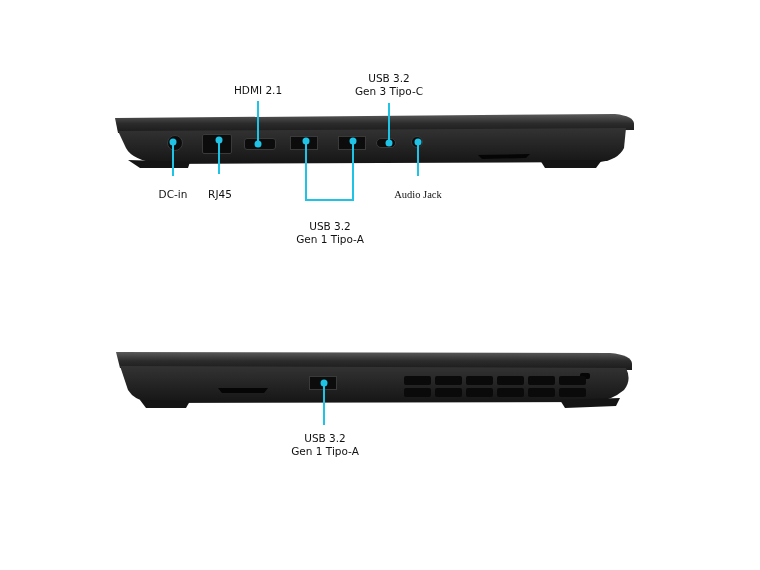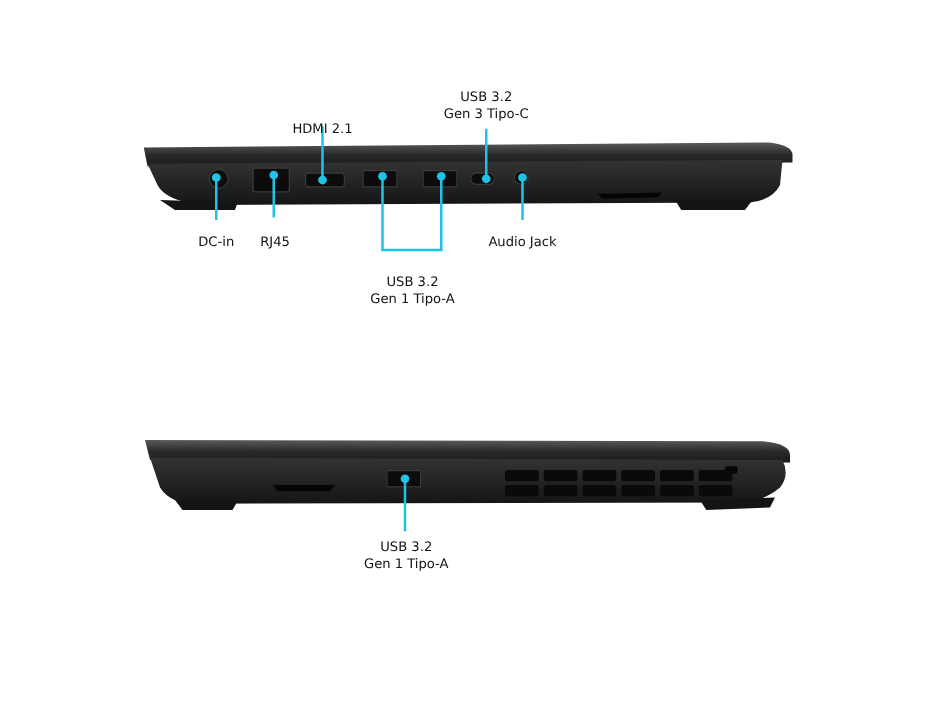--- a/index.html
+++ b/index.html
@@ -49,26 +49,26 @@
   <div class="line" style="left:218px;top:141px;width:2px;height:33px;"></div>
   <div class="dot" style="left:219px;top:140px;"></div>
   <div class="line" style="left:417px;top:143px;width:2px;height:33px;"></div>
   <div class="dot" style="left:418px;top:142px;"></div>
   <div class="line" style="left:305px;top:142px;width:2px;height:58px;"></div>
   <div class="dot" style="left:306px;top:141px;"></div>
   <div class="line" style="left:352px;top:142px;width:2px;height:58px;"></div>
   <div class="dot" style="left:353px;top:141px;"></div>
   <div class="line" style="left:305px;top:199px;width:49px;height:2px;"></div>
 
-  <div class="lbl" style="left:258px;top:97px;text-align:right;">HDMI 2.1</div>
+  <div class="lbl" style="left:258px;top:84px;text-align:right;">HDMI 2.1</div>
   <div class="lbl" style="left:389px;top:72px;">USB 3.2</div>
   <div class="lbl" style="left:389px;top:85px;">Gen 3 Tipo-C</div>
   <div class="lbl" style="left:173px;top:188px;">DC-in</div>
   <div class="lbl" style="left:220px;top:188px;">RJ45</div>
-  <div class="lbl" style="left:418px;top:188px;">Audio Jack</div>
+  <div class="lbl" style="left:418px;top:188px;font-family:Liberation Serif, serif;">Audio Jack</div>
   <div class="lbl" style="left:330px;top:220px;">USB 3.2</div>
   <div class="lbl" style="left:330px;top:233px;">Gen 1 Tipo-A</div>
 </div>
 
 <div style="position:absolute;left:0;top:300px;width:760px;height:270px;">
   <svg width="760" height="120" style="position:absolute;left:0;top:0">
     <path d="M116 52 L610 53 Q632 55 632 64 L632 70 L120 68 Z" fill="url(#lid)"></path>
     <path d="M120 66 L626 68 Q632 80 624 90 Q612 100 596 102 L150 103 Q134 100 128 90 Z" fill="url(#base)"></path>
     <path d="M140 100 L190 101 L186 108 L146 108 Z" fill="#141414"></path>
     <path d="M560 100 L620 98 L616 106 L565 108 Z" fill="#141414"></path>

